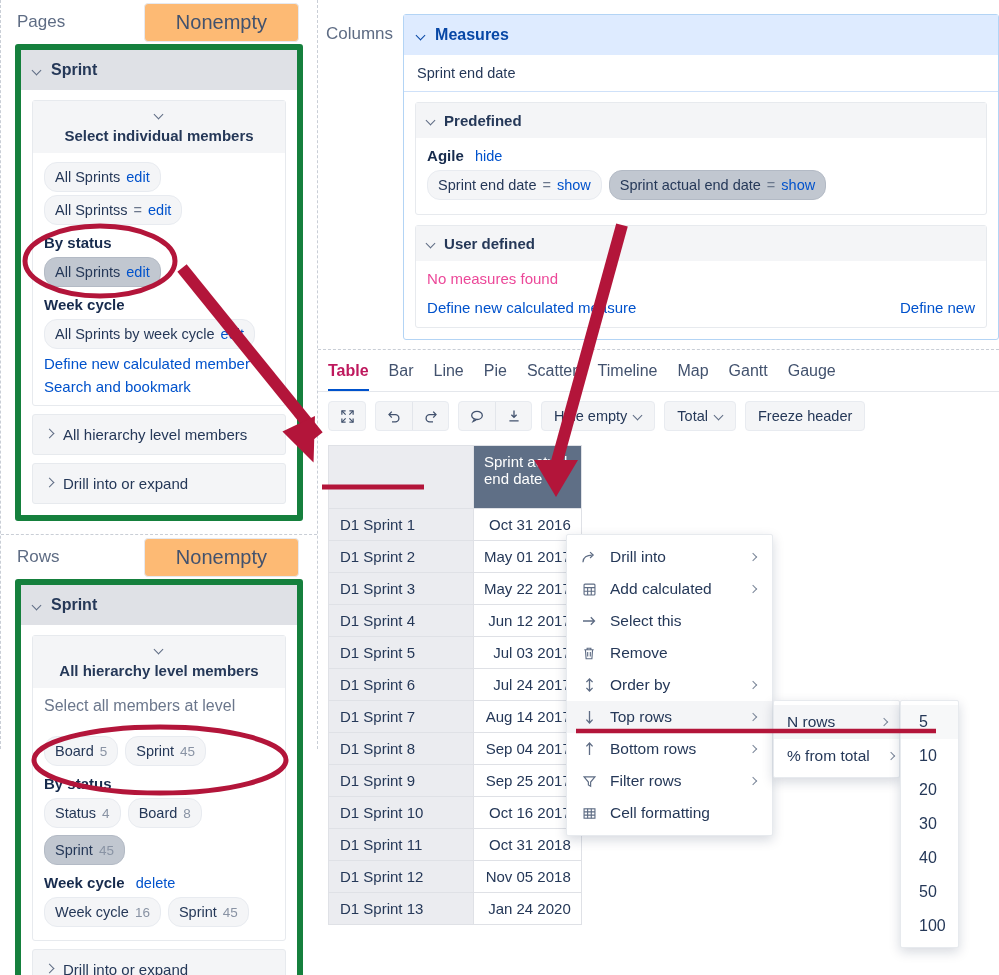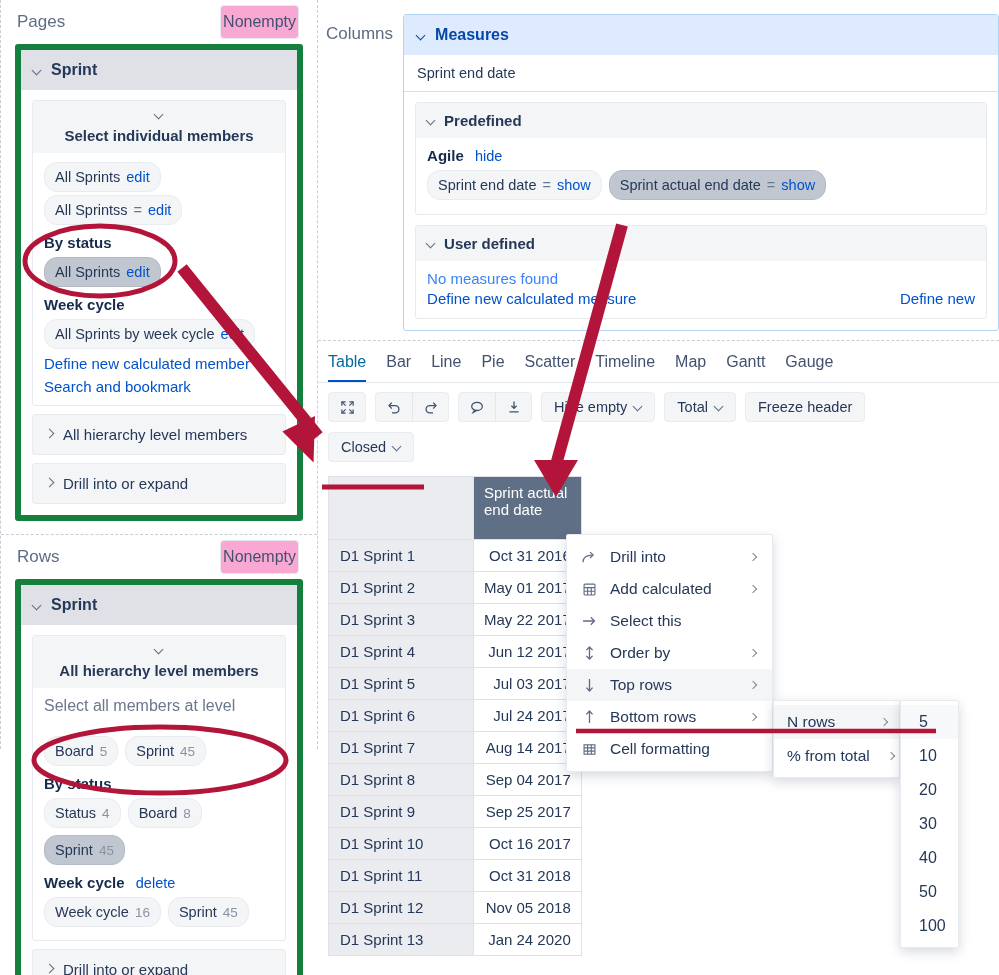--- a/index.html
+++ b/index.html
@@ -20,22 +20,22 @@
     border-right: 1px dashed #c9ced6;
     border-left: 1px dashed #c9ced6;
   }
   .axis-block { position: relative; padding: 0 14px; }
   .axis-head {
     display: flex; align-items: center; justify-content: space-between;
     height: 44px; padding: 0 4px 0 2px;
   }
   .axis-title { font-size: 17px; color: #5e6c84; font-weight: 400; }
   .nonempty-btn {
-    background: #f9a8d4; border: 1px solid #e6e9ef; border-radius: 4px;
-    font-size: 16px; color: #42526e; padding: 7px 2px;
+    background: #fdba74; border: 1px solid #e6e9ef; border-radius: 4px;
+    font-size: 20px; color: #42526e; padding: 7px 31px;
     font-family: "Liberation Sans", sans-serif;
   }
   .dim-card {
     border: 6px solid #15803d; border-radius: 3px; background: #fff;
   }
   .dim-head {
     background: #dfe1e6; padding: 11px 12px; font-size: 16px;
     font-weight: 700; color: #253858; display: flex; align-items: center; gap: 9px;
   }
   .dim-body { padding: 10px 11px 11px; }
@@ -99,34 +99,34 @@
     border-bottom: 1px solid #cfe1f9;
   }
   .measures-body { padding: 10px 11px 11px; }
   .m-group { border: 1px solid #e7eaee; border-radius: 3px; margin-bottom: 10px; }
   .m-group:last-child { margin-bottom: 0; }
   .m-ghead {
     background: #f4f5f7; padding: 9px 11px; font-size: 15px; font-weight: 700;
     color: #253858; display: flex; align-items: center; gap: 8px;
   }
   .m-gbody { padding: 9px 11px 11px; }
-  .m-nomeas { font-size: 15px; color: #3b82f6; margin-bottom: 3px; }
+  .m-nomeas { font-size: 15px; color: #ec4899; margin-bottom: 12px; }
   .define-row { display: flex; justify-content: space-between; align-items: baseline; }
 
   
   .tabs-sep { border-top: 1px dashed #c9ced6; margin-top: 9px; }
   .tabs {
     display: flex; gap: 20px; padding: 12px 6px 0 10px;
     border-bottom: 1px solid #e4e7ec;
   }
   .tab {
     font-size: 16px; color: #42526e; padding-bottom: 9px; cursor: pointer;
     border-bottom: 2.5px solid transparent; white-space: nowrap;
   }
-  .tab.active { color: #0369a1; font-weight: 400; border-bottom-color: #0052cc; }
+  .tab.active { color: #be185d; font-weight: 700; border-bottom-color: #0052cc; }
 
   .toolbar { display: flex; align-items: center; gap: 9px; padding: 9px 0 0 10px; }
   .tb-group { display: flex; background: #f4f5f7; border: 1px solid #e8ebf0; border-radius: 4px; overflow: hidden; }
   .tb-btn {
     width: 36px; height: 28px; display: flex; align-items: center; justify-content: center;
     background: transparent; border: 0; cursor: pointer; color: #42526e;
   }
   .tb-group .tb-btn + .tb-btn { border-left: 1px solid #e3e6eb; }
   .tb-pill {
     background: #f4f5f7; border: 1px solid #e8ebf0; border-radius: 4px;
@@ -451,26 +451,20 @@
         <span>Hide empty</span>
         <span class="caret"></span>
       </button>
       <button class="tb-pill">
         <span>Total</span>
         <span class="caret"></span>
       </button>
       <button class="tb-pill">Freeze header</button>
     </div>
 
-    <div class="closed-row">
-      <button class="tb-pill">
-        <span>Closed</span>
-        <span class="caret"></span>
-      </button>
-    </div>
 
     <table class="tbl">
       <thead>
         <tr>
           <th class="corner"></th>
           <th class="meas">Sprint actual end date</th>
         </tr>
       </thead>
       <tbody>
         <tr>
@@ -553,20 +547,28 @@
     <div class="ctx-item">
       <span class="ctx-ico">
         <svg width="16" height="14" viewBox="0 0 16 14" fill="none" stroke="#5e6c84" stroke-width="1.3">
             <path d="M2 7h11.5M9.8 3.3L13.5 7l-3.7 3.7"></path>
           </svg>
       </span>
       <span class="ctx-lbl">Select this</span>
     </div>
     <div class="ctx-item">
       <span class="ctx-ico">
+        <svg width="14" height="15" viewBox="0 0 14 16" fill="none" stroke="#5e6c84" stroke-width="1.2">
+            <path d="M2 4h10M5 4V2.4h4V4M3.2 4l.7 9.6h6.2L10.8 4M5.6 6.3v5M8.4 6.3v5"></path>
+          </svg>
+      </span>
+      <span class="ctx-lbl">Remove</span>
+    </div>
+    <div class="ctx-item">
+      <span class="ctx-ico">
         <svg width="13" height="16" viewBox="0 0 13 16" fill="none" stroke="#5e6c84" stroke-width="1.3">
             <path d="M6.5 2v12M3.4 5.1L6.5 2l3.1 3.1M3.4 10.9l3.1 3.1 3.1-3.1"></path>
           </svg>
       </span>
       <span class="ctx-lbl">Order by</span>
       <span class="ctx-arrow"></span>
     </div>
     <div class="ctx-item hl">
       <span class="ctx-ico">
         <svg width="13" height="16" viewBox="0 0 13 16" fill="none" stroke="#5e6c84" stroke-width="1.3">
@@ -576,20 +578,29 @@
       <span class="ctx-lbl">Top rows</span>
       <span class="ctx-arrow"></span>
     </div>
     <div class="ctx-item">
       <span class="ctx-ico">
         <svg width="13" height="16" viewBox="0 0 13 16" fill="none" stroke="#5e6c84" stroke-width="1.3">
             <path d="M6.5 14V2M3.4 5.4L6.5 2l3.1 3.4"></path>
           </svg>
       </span>
       <span class="ctx-lbl">Bottom rows</span>
+      <span class="ctx-arrow"></span>
+    </div>
+    <div class="ctx-item">
+      <span class="ctx-ico">
+        <svg width="15" height="15" viewBox="0 0 16 16" fill="none" stroke="#5e6c84" stroke-width="1.25">
+            <path d="M2.2 3h11.6L9.2 8.6v4.5L6.8 11.6V8.6z"></path>
+          </svg>
+      </span>
+      <span class="ctx-lbl">Filter rows</span>
       <span class="ctx-arrow"></span>
     </div>
     <div class="ctx-item">
       <span class="ctx-ico">
         <svg width="15" height="15" viewBox="0 0 16 16" fill="none" stroke="#5e6c84" stroke-width="1.2">
             <rect x="2.2" y="3" width="11.6" height="10"></rect>
             <path d="M2.2 6.3h11.6M2.2 9.7h11.6M6 3v10M9.9 3v10"></path>
           </svg>
       </span>
       <span class="ctx-lbl">Cell formatting</span>

